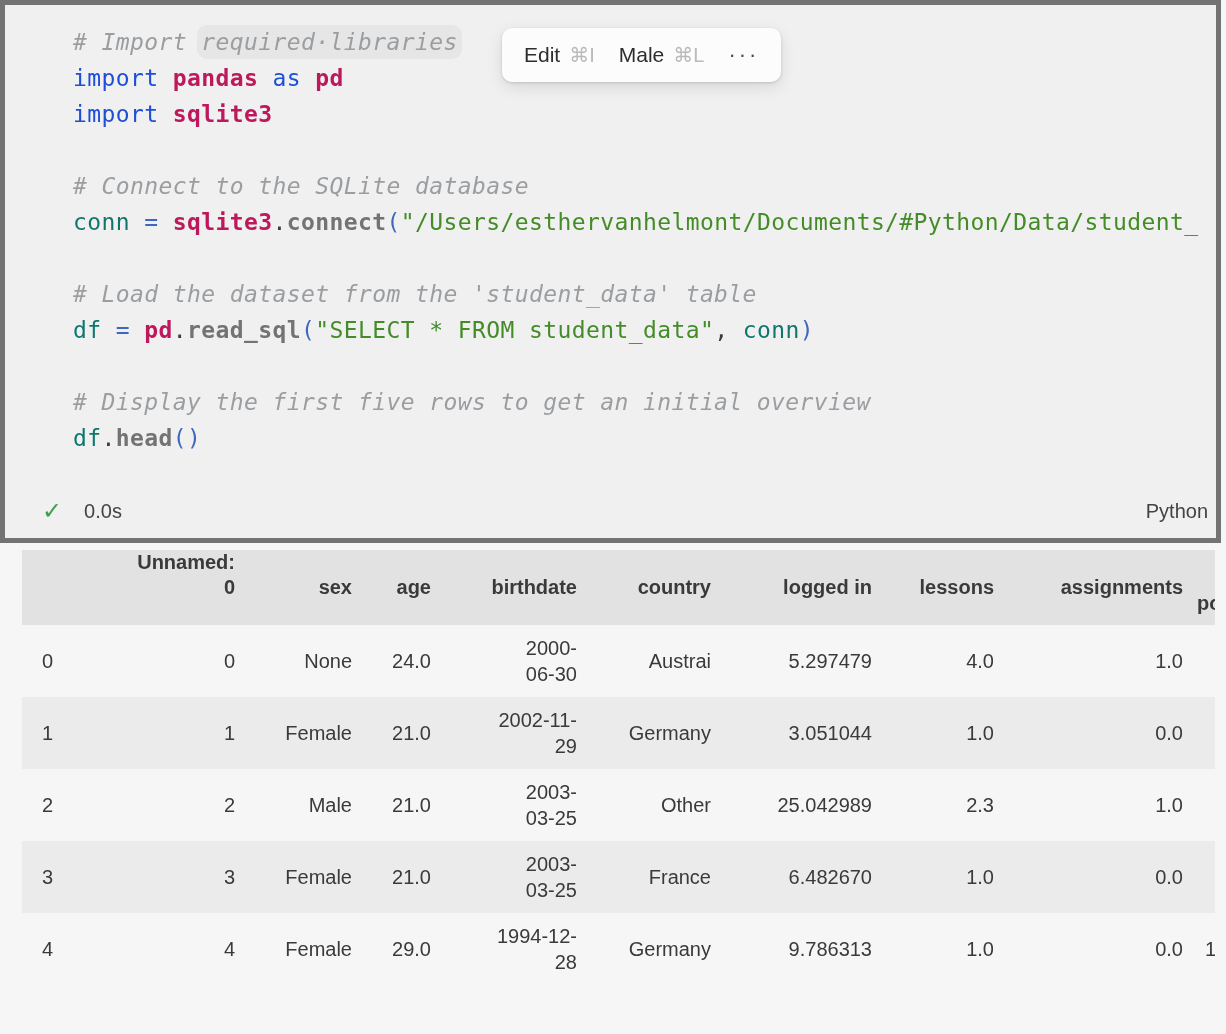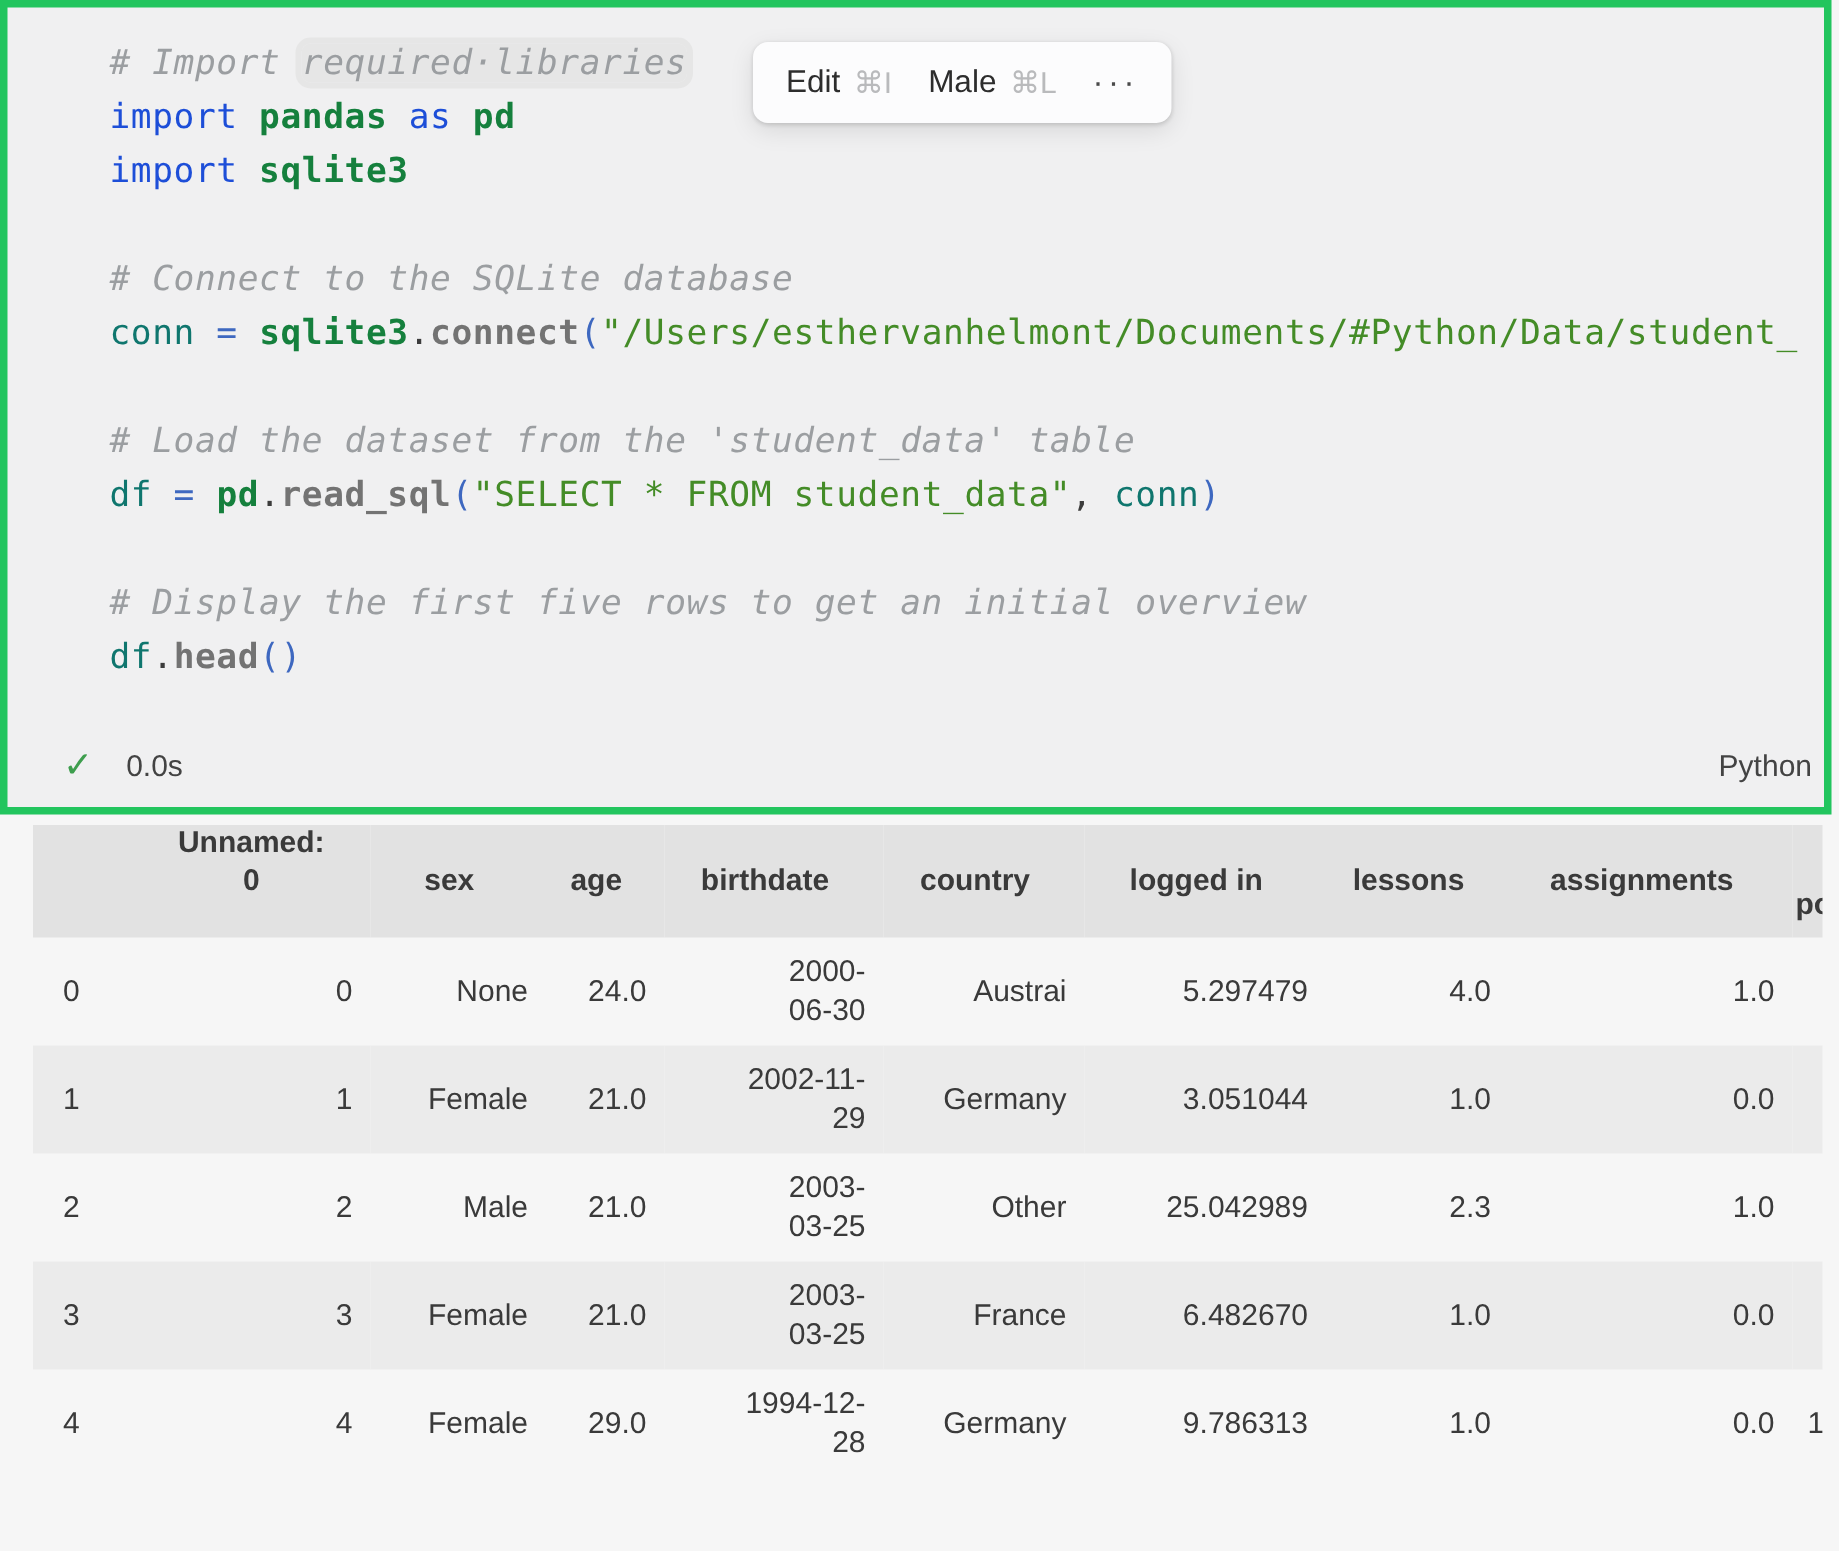--- a/index.html
+++ b/index.html
@@ -1,30 +1,30 @@
 <!DOCTYPE html>
 <html><head>
 <meta charset="utf-8">
 <style>
   * { margin:0; padding:0; box-sizing:border-box; }
   html,body { width:1226px; height:1034px; overflow:hidden; background:#f6f6f6;
               font-family:"Liberation Sans", sans-serif; }
 
   
   .cell { position:absolute; left:0; top:0; width:1221px; height:543px;
-          border:5px solid #22c55e; background:#f0f0f1; overflow:hidden; }
+          border:5px solid #737373; background:#f0f0f1; overflow:hidden; }
   .code { position:absolute; left:68px; top:19px;
           font-family:"DejaVu Sans Mono", monospace; font-size:23px;
           line-height:36px; letter-spacing:0.4px; white-space:pre; }
   .code-line { height:36px; }
   .t-cm   { color:#9b9ea1; font-style:italic; }
   .t-cmhl { color:#9b9ea1; font-style:italic; background:#e6e6e6;
             border-radius:6px; box-shadow:0 0 0 4px #e6e6e6; }
   .t-kw   { color:#1d4ed8; }
-  .t-mod  { color:#15803d; font-weight:bold; }
+  .t-mod  { color:#be185d; font-weight:bold; }
   .t-id   { color:#0f766e; }
   .t-fn   { color:#737373; font-weight:bold; }
   .t-str  { color:#448c27; }
   .t-op   { color:#3e68c0; }
   .t-pun  { color:#3c3c3c; }
 
   .status { position:absolute; left:37px; right:8px; bottom:12px; height:30px;
             display:flex; align-items:center; font-size:20px; color:#434343; }
   .check  { color:#3e9e4e; font-size:24px; line-height:1; }
   .exec-time { margin-left:22px; }
@@ -43,21 +43,21 @@
 
   
   .table-wrap { position:absolute; left:22px; top:550px; width:1193px; height:432px;
                 overflow:hidden; }
   table { border-collapse:collapse; table-layout:fixed; width:1253px;
           font-size:20px; color:#3a3a3a; }
   col.c0{width:78px}  col.c1{width:147px} col.c2{width:117px} col.c3{width:79px}
   col.c4{width:146px} col.c5{width:134px} col.c6{width:161px} col.c7{width:122px}
   col.c8{width:189px} col.c9{width:80px}
   thead th { background:#e2e2e2; font-weight:bold; vertical-align:bottom;
-             padding:0 12px 25px 0; text-align:center; white-space:pre-line;
+             padding:0 12px 25px 0; text-align:right; white-space:pre-line;
              height:70px; line-height:25px; }
   thead th:first-child { padding-left:20px; }
   thead th:nth-child(10) { text-align:left; padding:0 0 9px 2px; }
   tbody td { height:72px; vertical-align:middle; text-align:right;
              padding:0 12px 0 0; white-space:pre-line; line-height:26px; }
   tbody td:first-child { text-align:left; padding:0 0 0 20px; }
   tbody td:nth-child(10) { text-align:left; padding:0 0 0 10px; }
   tbody tr:nth-child(even) td { background:#ebebeb; }
 </style>
 </head>

